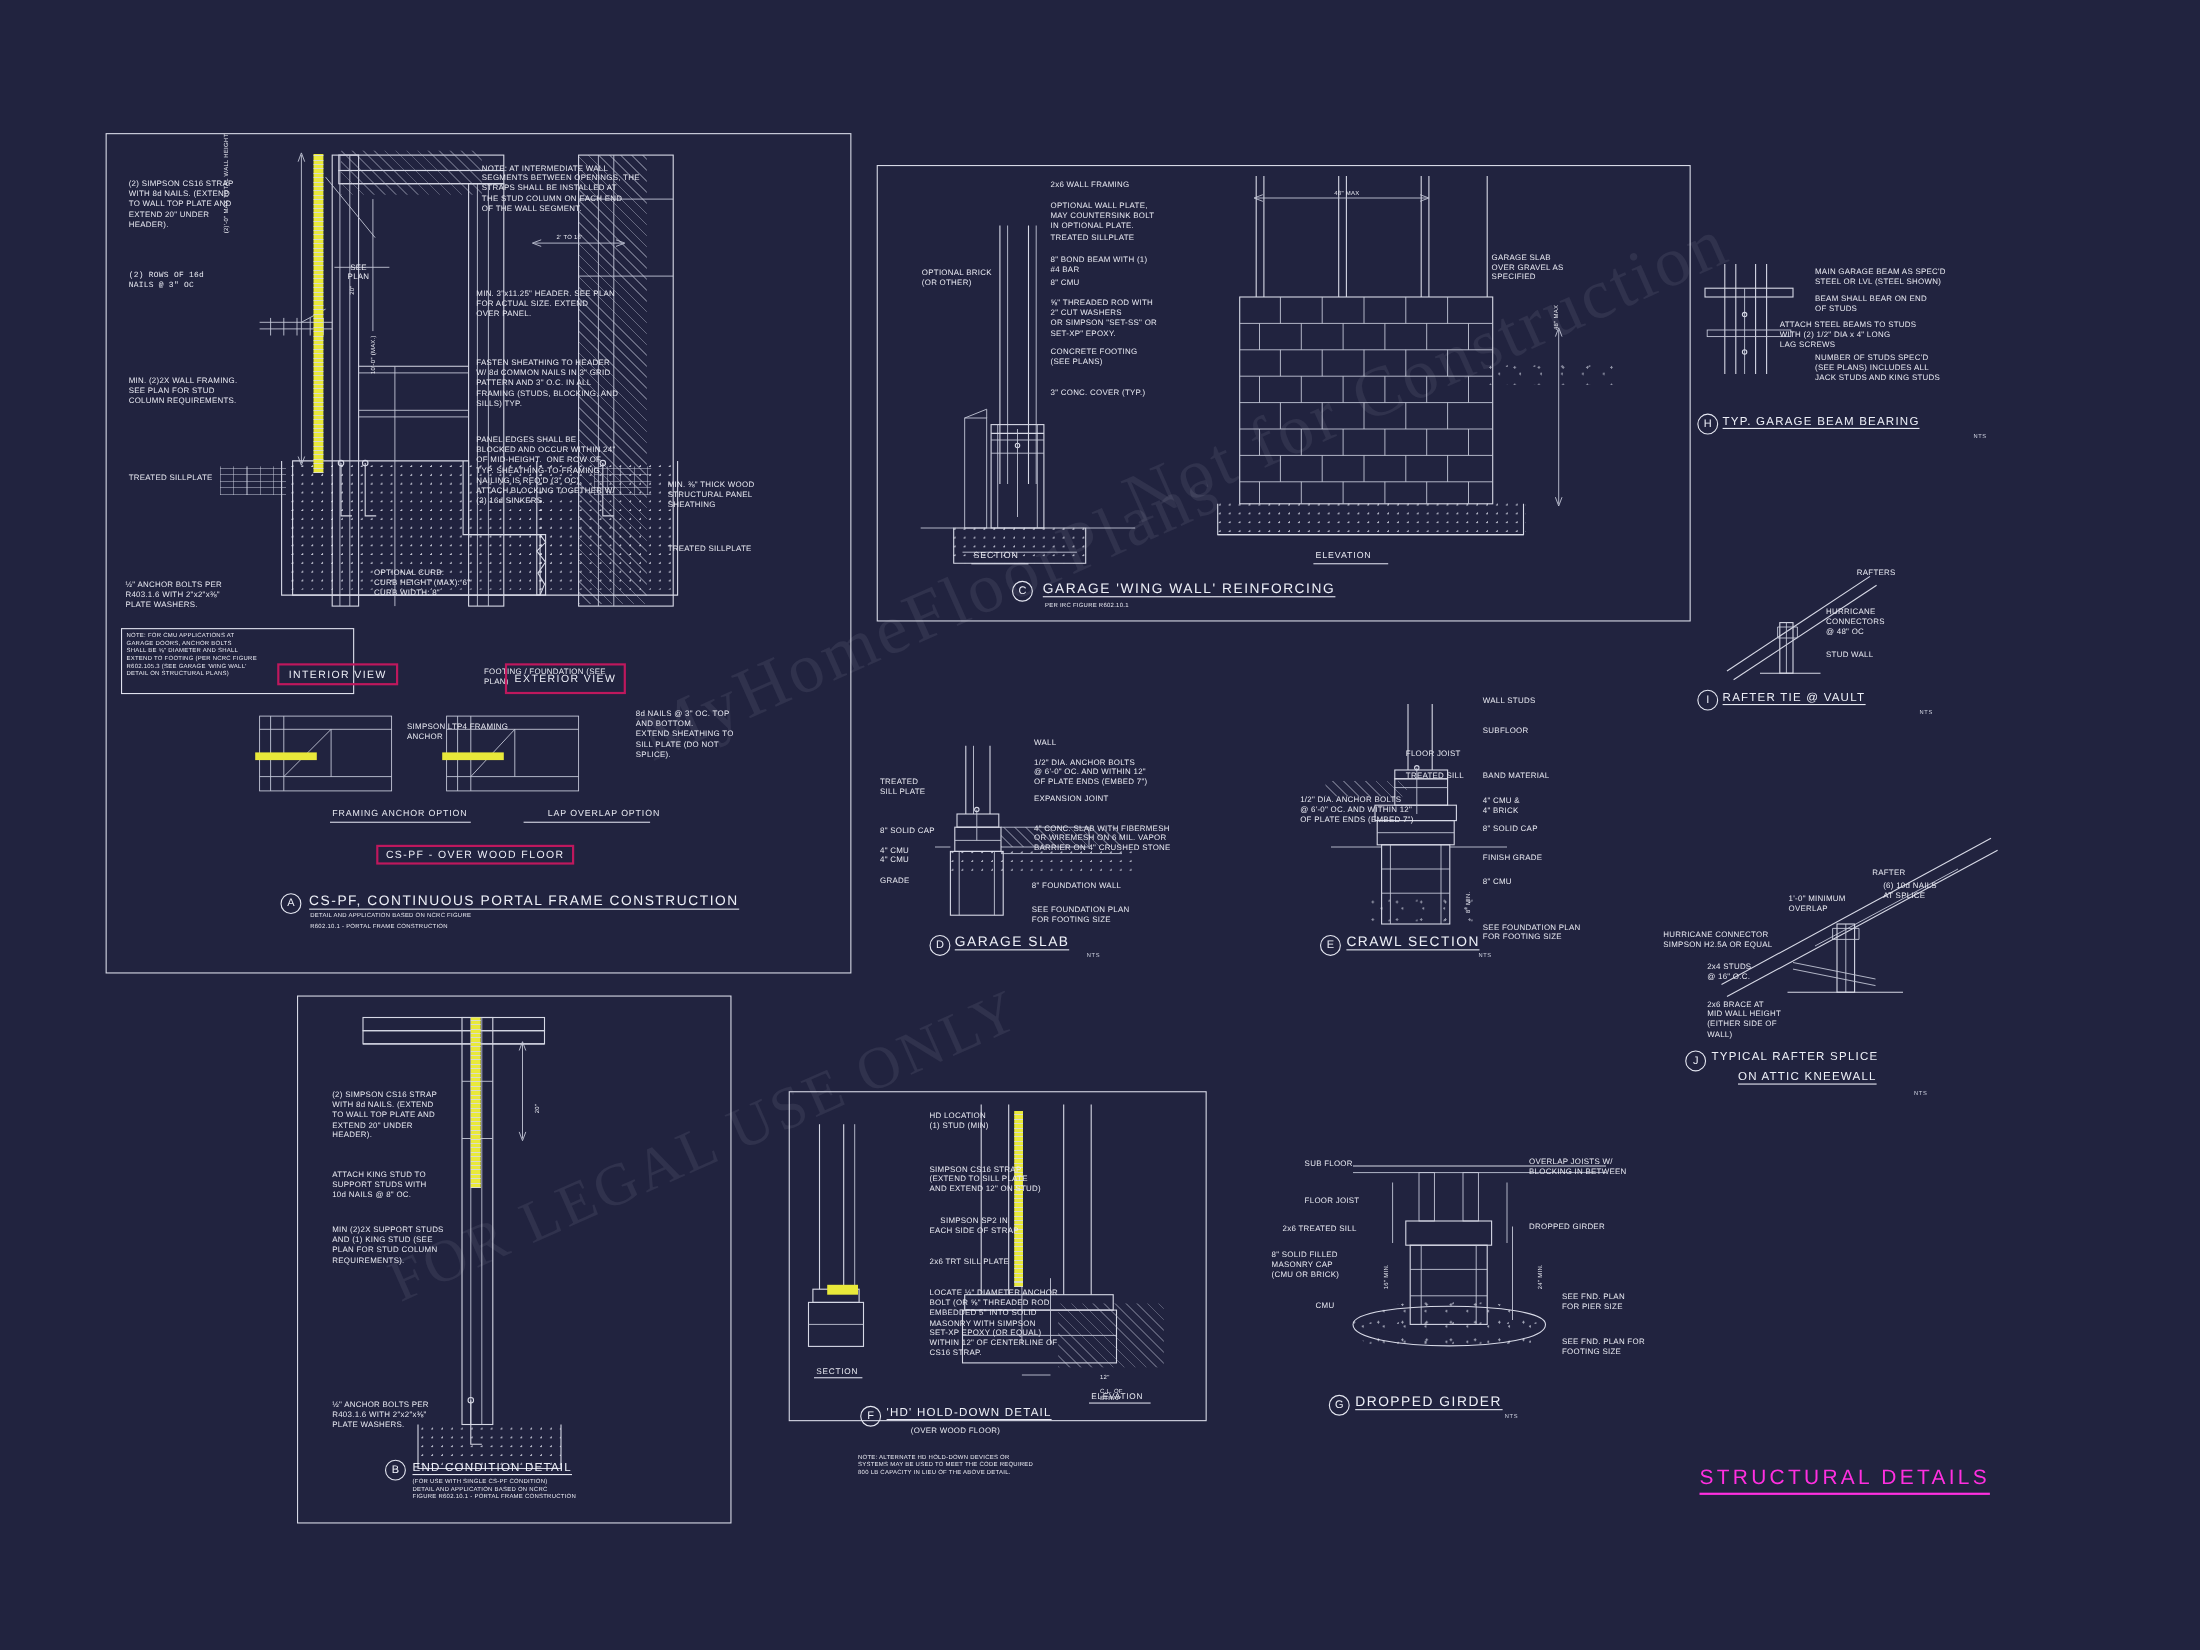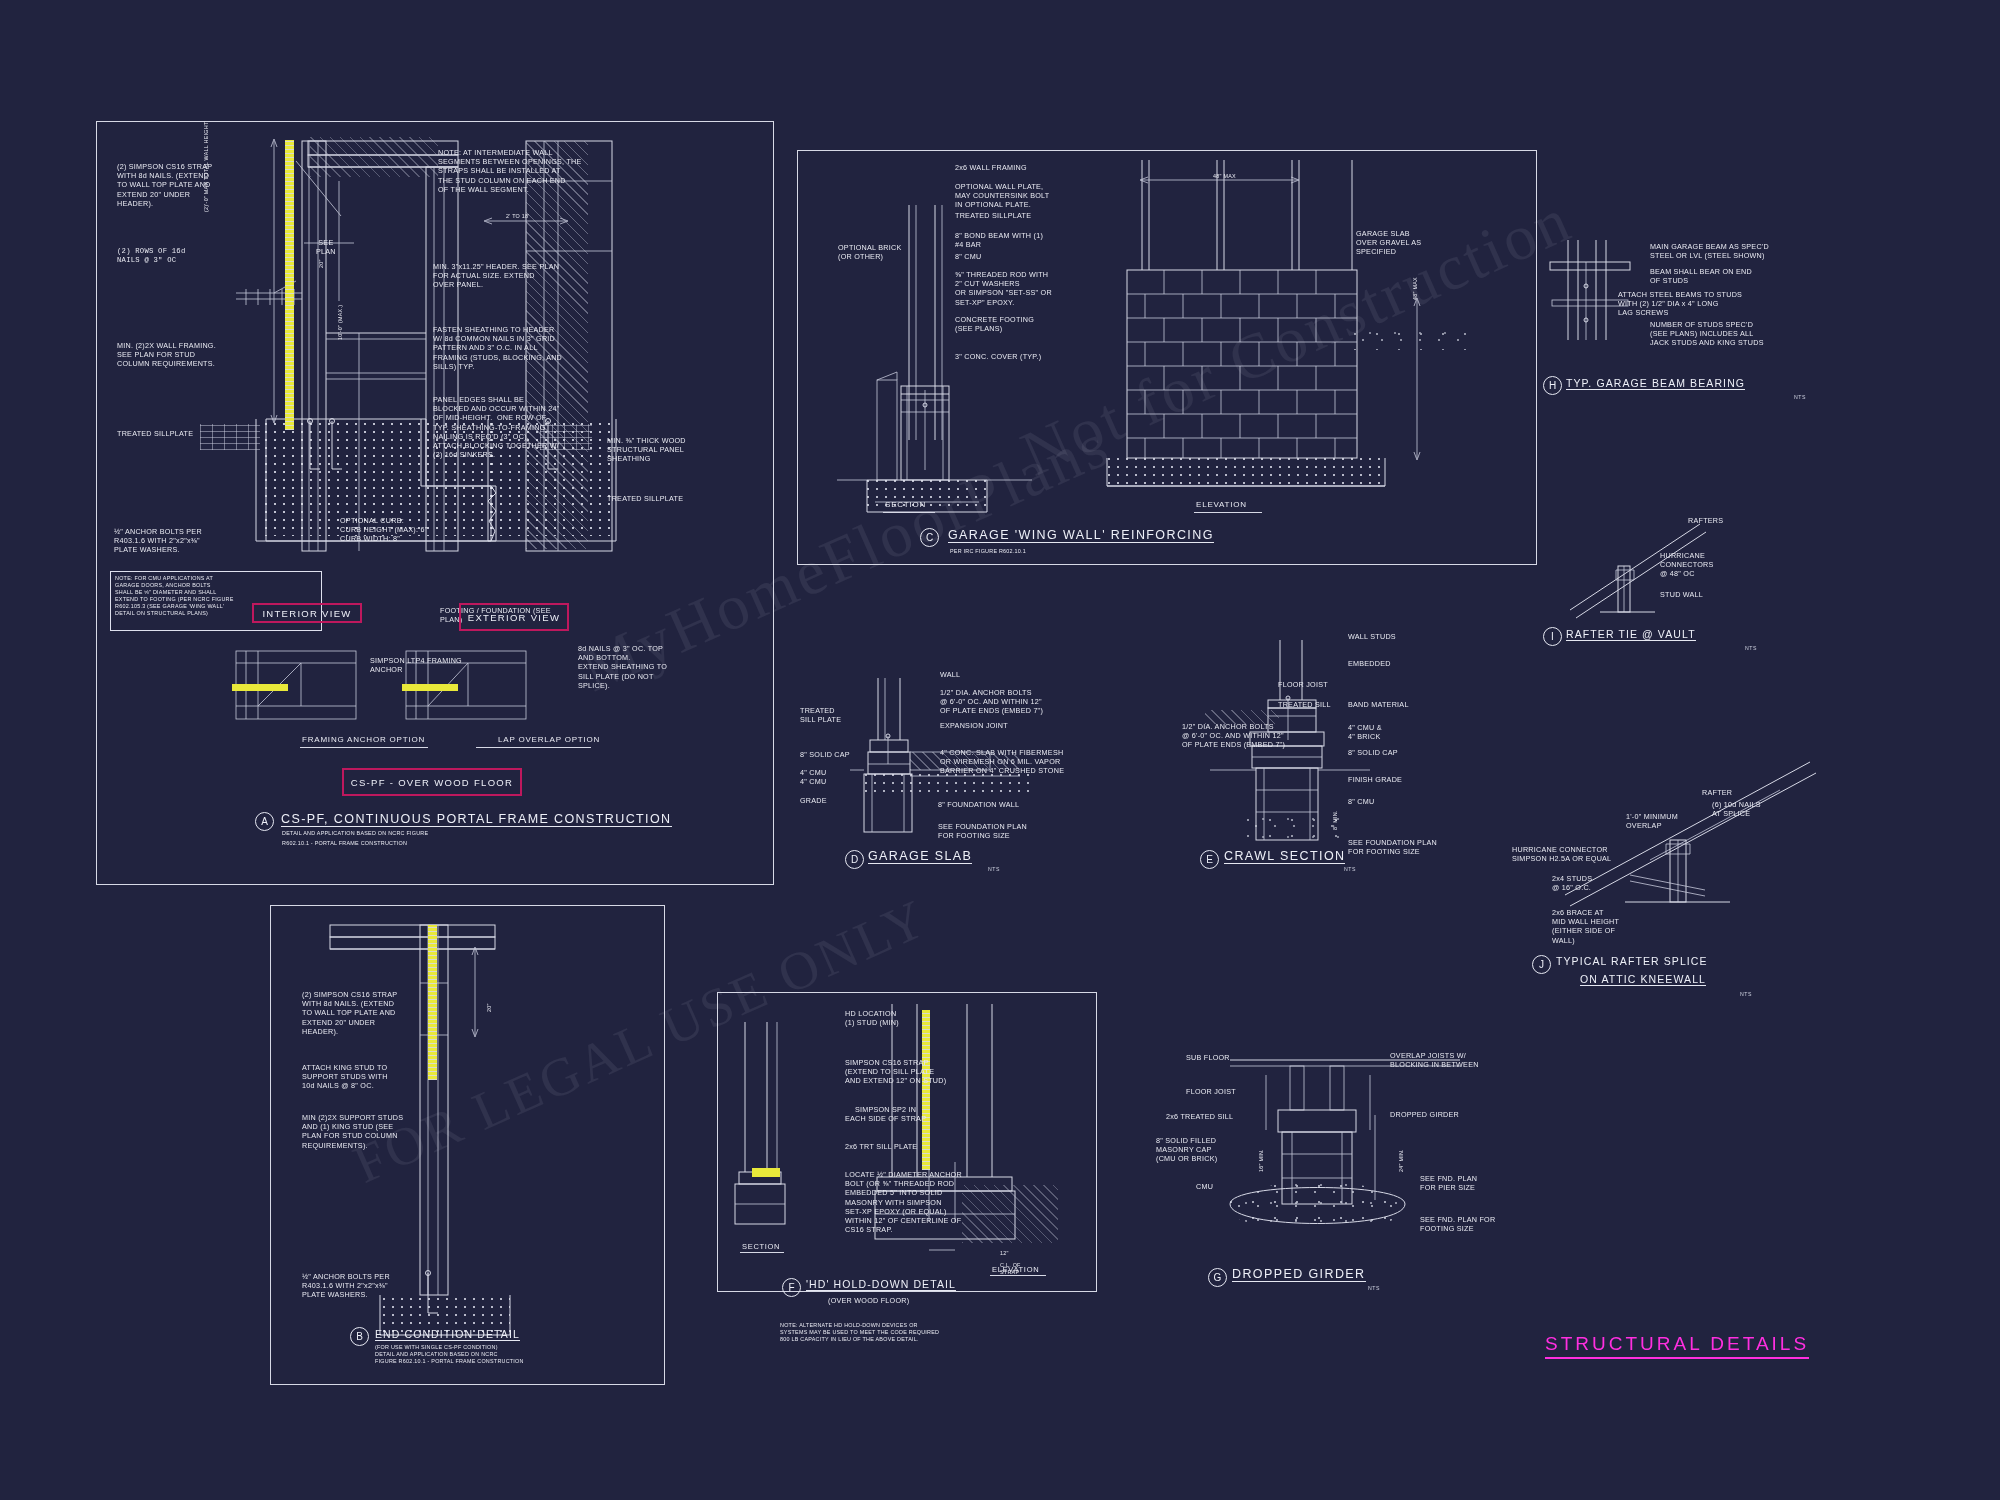--- a/index.html
+++ b/index.html
@@ -219,21 +219,21 @@
 AND BOTTOM.
 EXTEND SHEATHING TO
 SILL PLATE (DO NOT
 SPLICE).</div>
 
   <div class="txt" style="left:302px;top:735px;font-size:8px;letter-spacing:.8px;">FRAMING ANCHOR OPTION</div>
   <div class="ln" style="left:300px;top:747px;width:128px;"></div>
   <div class="txt" style="left:498px;top:735px;font-size:8px;letter-spacing:.8px;">LAP OVERLAP OPTION</div>
   <div class="ln" style="left:476px;top:747px;width:115px;"></div>
 
-  <div class="labelbox" style="left:342px;top:768px;width:180px;height:28px;">CS-PF - OVER WOOD FLOOR</div>
+  <div class="labelbox" style="left:342px;top:768px;width:180px;height:18px;">CS-PF - OVER WOOD FLOOR</div>
 
   <div class="bub" style="left:255px;top:812px;">A</div>
   <div class="ttl ulin" style="left:281px;top:812px;">CS-PF, CONTINUOUS PORTAL FRAME CONSTRUCTION</div>
   <div class="txt xs" style="left:282px;top:830px;">DETAIL AND APPLICATION BASED ON NCRC FIGURE</div>
   <div class="txt xs" style="left:282px;top:840px;">R602.10.1 - PORTAL FRAME CONSTRUCTION</div>
 
   <div class="box" style="left:797px;top:150px;width:740px;height:415px;"></div>
 
   <svg style="left:797px;top:150px;width:740px;height:415px;">
 
@@ -434,21 +434,21 @@
     <line x1="76" y1="192" x2="138" y2="192" class="st2"></line>
     <line x1="30" y1="150" x2="76" y2="150" class="st2"></line>
     <line x1="138" y1="150" x2="190" y2="150" class="st2"></line>
     <line x1="108" y1="78" x2="108" y2="120" class="st2"></line>
     <circle cx="108" cy="78" r="2" class="st"></circle>
   </svg>
   <div class="hatch-c" style="left:1205px;top:710px;width:74px;height:14px;opacity:.7;"></div>
   <div class="dots" style="left:1245px;top:816px;width:100px;height:22px;opacity:.7;"></div>
 
   <div class="txt" style="left:1348px;top:632px;">WALL STUDS</div>
-  <div class="txt" style="left:1348px;top:659px;">EMBEDDED</div>
+  <div class="txt" style="left:1348px;top:659px;">SUBFLOOR</div>
   <div class="txt" style="left:1278px;top:680px;">FLOOR JOIST</div>
   <div class="txt" style="left:1348px;top:700px;">BAND MATERIAL</div>
   <div class="txt" style="left:1278px;top:700px;">TREATED SILL</div>
   <div class="txt" style="left:1182px;top:722px;">1/2" DIA. ANCHOR BOLTS
 @ 6'-0" OC. AND WITHIN 12"
 OF PLATE ENDS (EMBED 7")</div>
   <div class="txt" style="left:1348px;top:723px;">4" CMU &amp;
 4" BRICK</div>
   <div class="txt" style="left:1348px;top:748px;">8" SOLID CAP</div>
   <div class="txt" style="left:1348px;top:775px;">FINISH GRADE</div>

